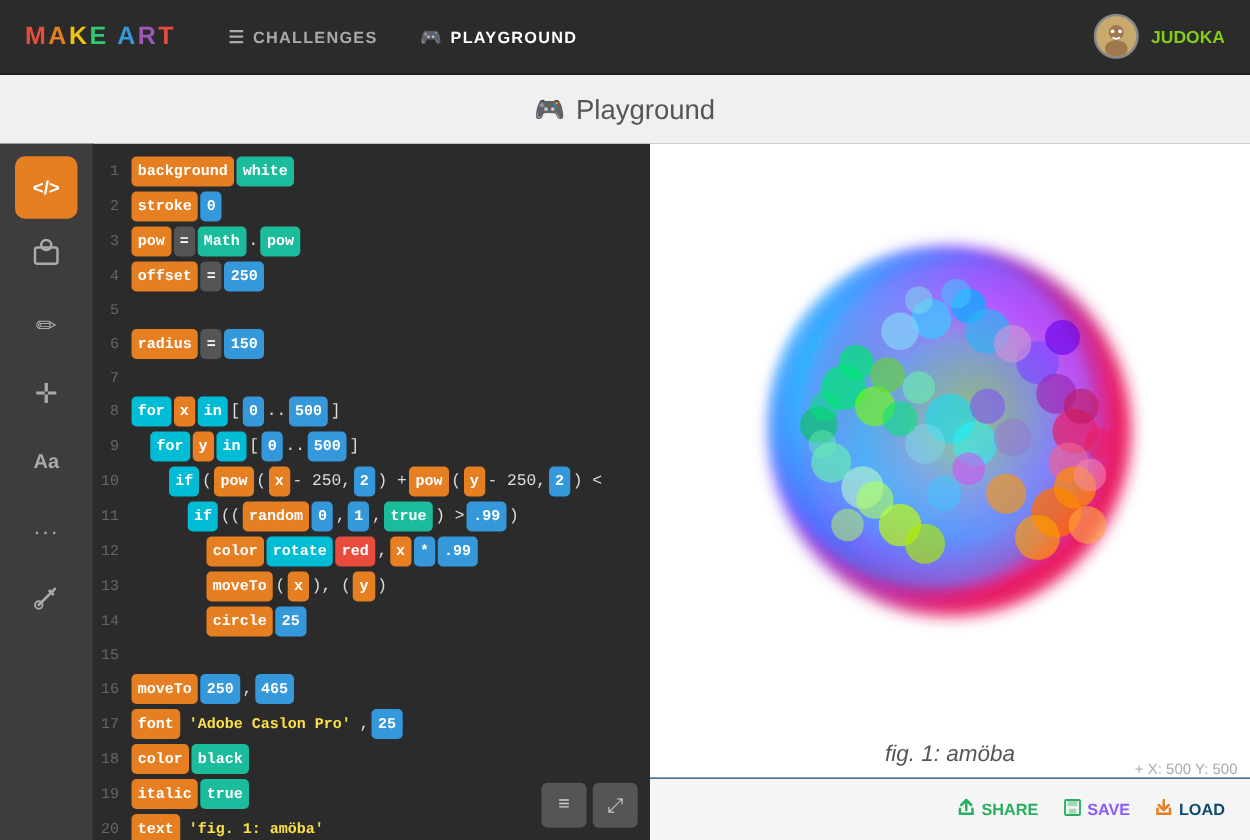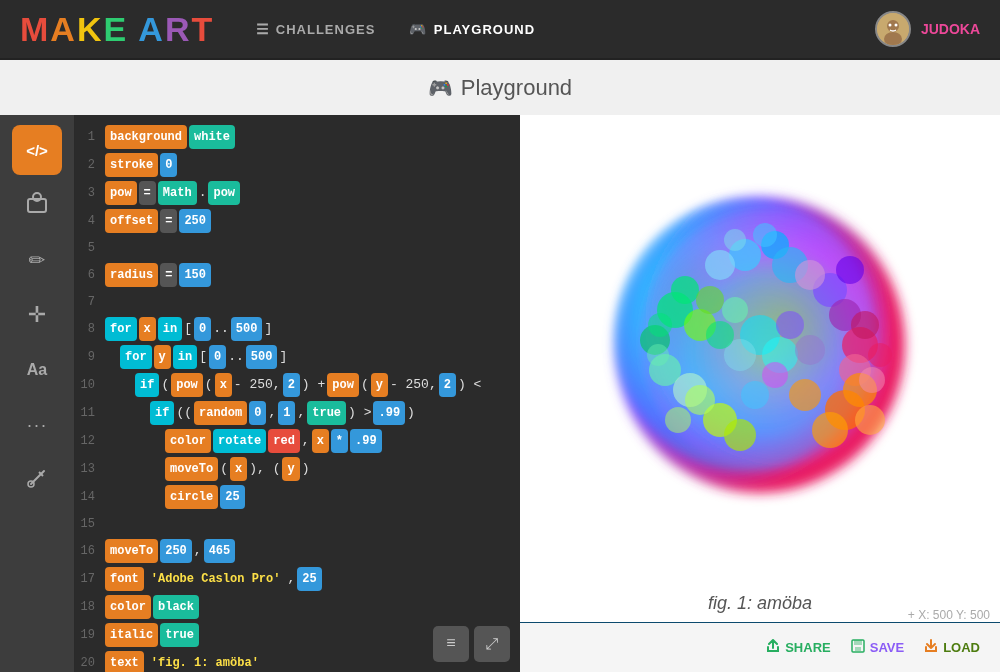--- a/index.html
+++ b/index.html
@@ -8,21 +8,21 @@
     
     #header {
       background: #2b2b2b;
       height: 60px;
       display: flex;
       align-items: center;
       padding: 0 20px;
       border-bottom: 2px solid #222;
     }
     #logo {
-      font-size: 34px;
+      font-size: 20px;
       font-weight: bold;
       letter-spacing: 2px;
       margin-right: 30px;
     }
     .logo-m { color: #e74c3c; }
     .logo-a { color: #e67e22; }
     .logo-k { color: #f1c40f; }
     .logo-e { color: #2ecc71; }
     .logo-a2 { color: #3498db; }
     .logo-r { color: #9b59b6; }
@@ -39,21 +39,21 @@
 
     #user-area {
       display: flex; align-items: center; gap: 10px; margin-left: auto;
     }
     #avatar {
       width: 36px; height: 36px; border-radius: 50%; background: #c8a96e;
       display: flex; align-items: center; justify-content: center;
       font-size: 18px; border: 2px solid #888;
       overflow: hidden;
     }
-    #username { font-size: 14px; font-weight: bold; color: #ec4899; }
+    #username { font-size: 14px; font-weight: bold; color: #84cc16; }
 
     
     #subheader {
       background: #f0f0f0;
       height: 55px;
       display: flex; align-items: center; justify-content: center;
       color: #555; font-size: 20px; gap: 8px;
     }
     .subheader-icon { color: #666; }
 
@@ -155,21 +155,21 @@
       border-top: 1px solid #0c4a6e;
       display: flex; align-items: center; justify-content: flex-end;
       gap: 20px; padding: 0 20px;
     }
     .preview-action {
       display: flex; align-items: center; gap: 5px;
       font-size: 13px; font-weight: bold; cursor: pointer;
       color: #27ae60;
     }
     .preview-action.save { color: #8b5cf6; }
-    .preview-action.load { color: #4d7c0f; }
+    .preview-action.load { color: #0c4a6e; }
 
     
     #editor::-webkit-scrollbar { width: 6px; }
     #editor::-webkit-scrollbar-track { background: #2b2b2b; }
     #editor::-webkit-scrollbar-thumb { background: #555; border-radius: 3px; }
   </style>
 </head>
 <body>
 
 <div id="header">

